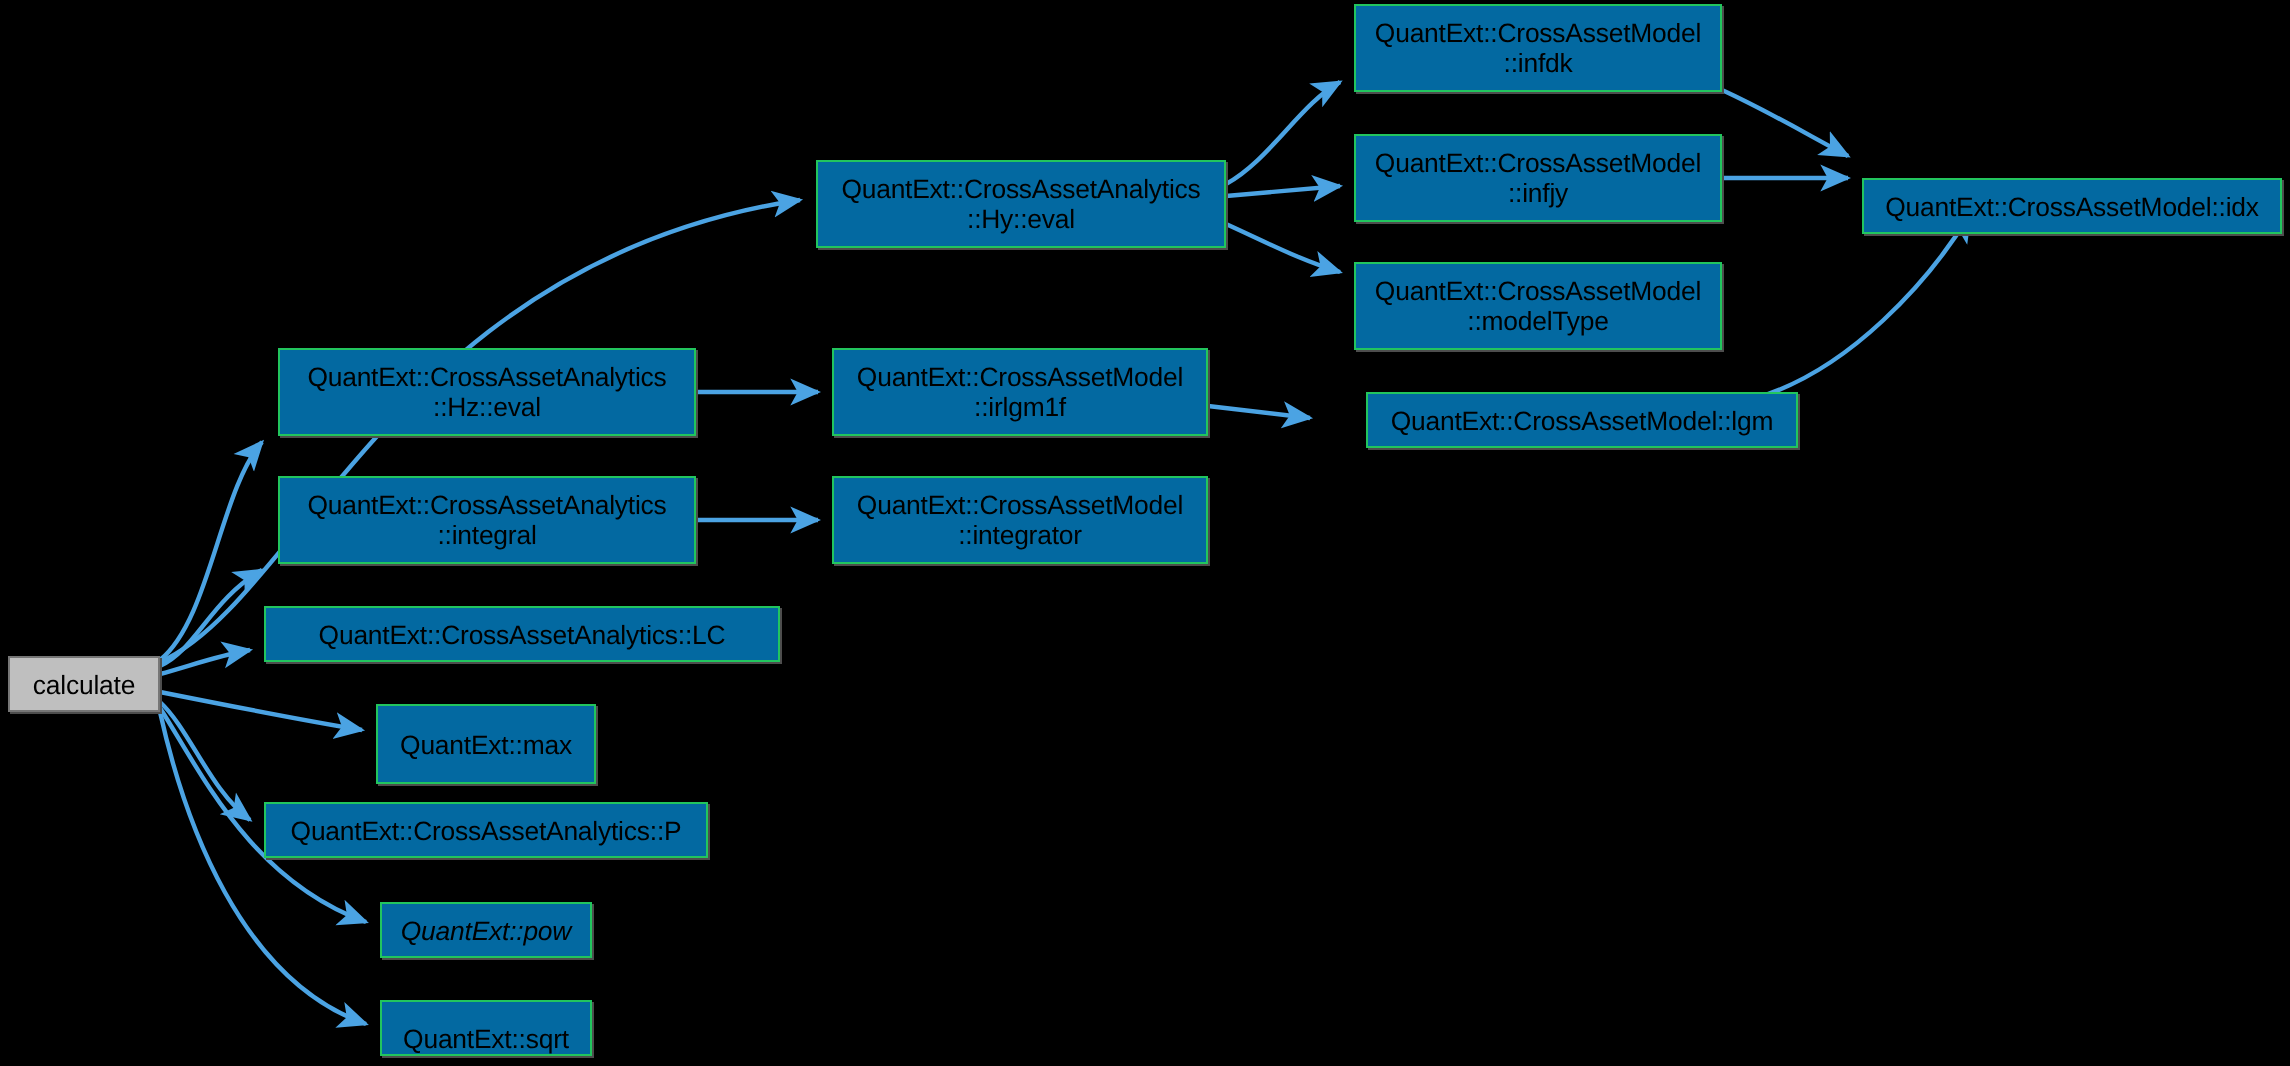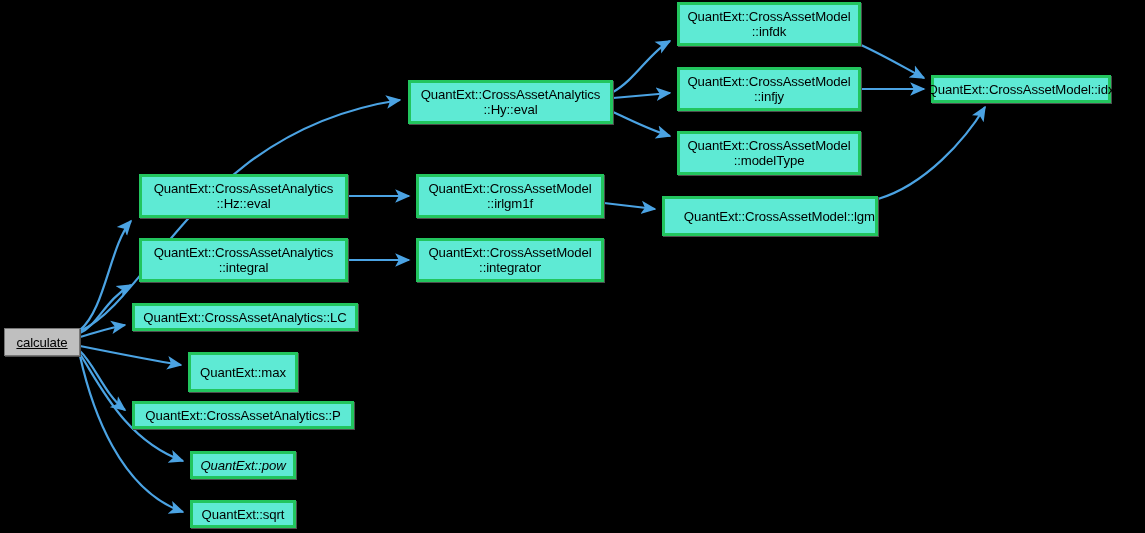--- a/index.html
+++ b/index.html
@@ -19,37 +19,36 @@
     position: absolute;
     left: 0;
     top: 0;
     width: 1145px;
     height: 533px;
     pointer-events: none;
   }
   .node {
     position: absolute;
     box-sizing: border-box;
-    border: 3px solid #22c55e;
-    background: #5eead4;
+    border: 1px solid #22c55e;
+    background: #0369a1;
     color: #000000;
     display: flex;
     align-items: center;
     justify-content: center;
     text-align: center;
     font-size: 13.2px;
     line-height: 15px;
     letter-spacing: -0.1px;
     white-space: pre-line;
     box-shadow: 1px 1px 0 0 #4d4d4d;
   }
   .node.root {
     background: #bfbfbf;
     border: 1px solid #767676;
-    text-decoration: underline;
   }
 </style>
 </head>
 <body>
 
 <div id="canvas">
 
   <svg class="edges" viewBox="0 0 1145 533" xmlns="http://www.w3.org/2000/svg">
     <defs>
       <marker id="arw" viewBox="0 0 10 10" refX="9" refY="5" markerWidth="7" markerHeight="7" orient="auto-start-reverse">
@@ -95,31 +94,31 @@
   </svg>
 
   <div id="node-layer">
       <div class="node root" style="left: 4px; top: 328px; width: 76px; height: 28px;"><span>calculate</span></div>
       <div class="node" style="left: 408px; top: 80px; width: 205px; height: 44px;"><span>QuantExt::CrossAssetAnalytics
 ::Hy::eval</span></div>
       <div class="node" style="left: 139px; top: 174px; width: 209px; height: 44px;"><span>QuantExt::CrossAssetAnalytics
 ::Hz::eval</span></div>
       <div class="node" style="left: 139px; top: 238px; width: 209px; height: 44px;"><span>QuantExt::CrossAssetAnalytics
 ::integral</span></div>
-      <div class="node" style="left: 132px; top: 303px; width: 226px; height: 28px;"><span>QuantExt::CrossAssetAnalytics::LC</span></div>
+      <div class="node" style="left: 132px; top: 303px; width: 258px; height: 28px;"><span>QuantExt::CrossAssetAnalytics::LC</span></div>
       <div class="node" style="left: 188px; top: 352px; width: 110px; height: 40px;"><span>QuantExt::max</span></div>
       <div class="node" style="left: 132px; top: 401px; width: 222px; height: 28px; text-align: center;"><span>QuantExt::CrossAssetAnalytics::P</span></div>
       <div class="node" style="left: 190px; top: 451px; width: 106px; height: 28px; font-style: italic;"><span>QuantExt::pow</span></div>
-      <div class="node" style="left: 190px; top: 500px; width: 106px; height: 28px;"><span>QuantExt::sqrt</span></div>
+      <div class="node" style="left: 190px; top: 500px; width: 106px; height: 28px; align-items: flex-end;"><span>QuantExt::sqrt</span></div>
       <div class="node" style="left: 416px; top: 174px; width: 188px; height: 44px;"><span>QuantExt::CrossAssetModel
 ::irlgm1f</span></div>
       <div class="node" style="left: 416px; top: 238px; width: 188px; height: 44px;"><span>QuantExt::CrossAssetModel
 ::integrator</span></div>
       <div class="node" style="left: 677px; top: 2px; width: 184px; height: 44px;"><span>QuantExt::CrossAssetModel
 ::infdk</span></div>
       <div class="node" style="left: 677px; top: 67px; width: 184px; height: 44px;"><span>QuantExt::CrossAssetModel
 ::infjy</span></div>
       <div class="node" style="left: 677px; top: 131px; width: 184px; height: 44px;"><span>QuantExt::CrossAssetModel
 ::modelType</span></div>
-      <div class="node" style="left: 662px; top: 196px; width: 216px; height: 40px; justify-content: flex-end;"><span>QuantExt::CrossAssetModel::lgm</span></div>
-      <div class="node" style="left: 931px; top: 75px; width: 180px; height: 28px;"><span>QuantExt::CrossAssetModel::idx</span></div>
+      <div class="node" style="left: 683px; top: 196px; width: 216px; height: 28px;"><span>QuantExt::CrossAssetModel::lgm</span></div>
+      <div class="node" style="left: 931px; top: 89px; width: 210px; height: 28px;"><span>QuantExt::CrossAssetModel::idx</span></div>
     </div>
 </div>
 
 </body></html>

